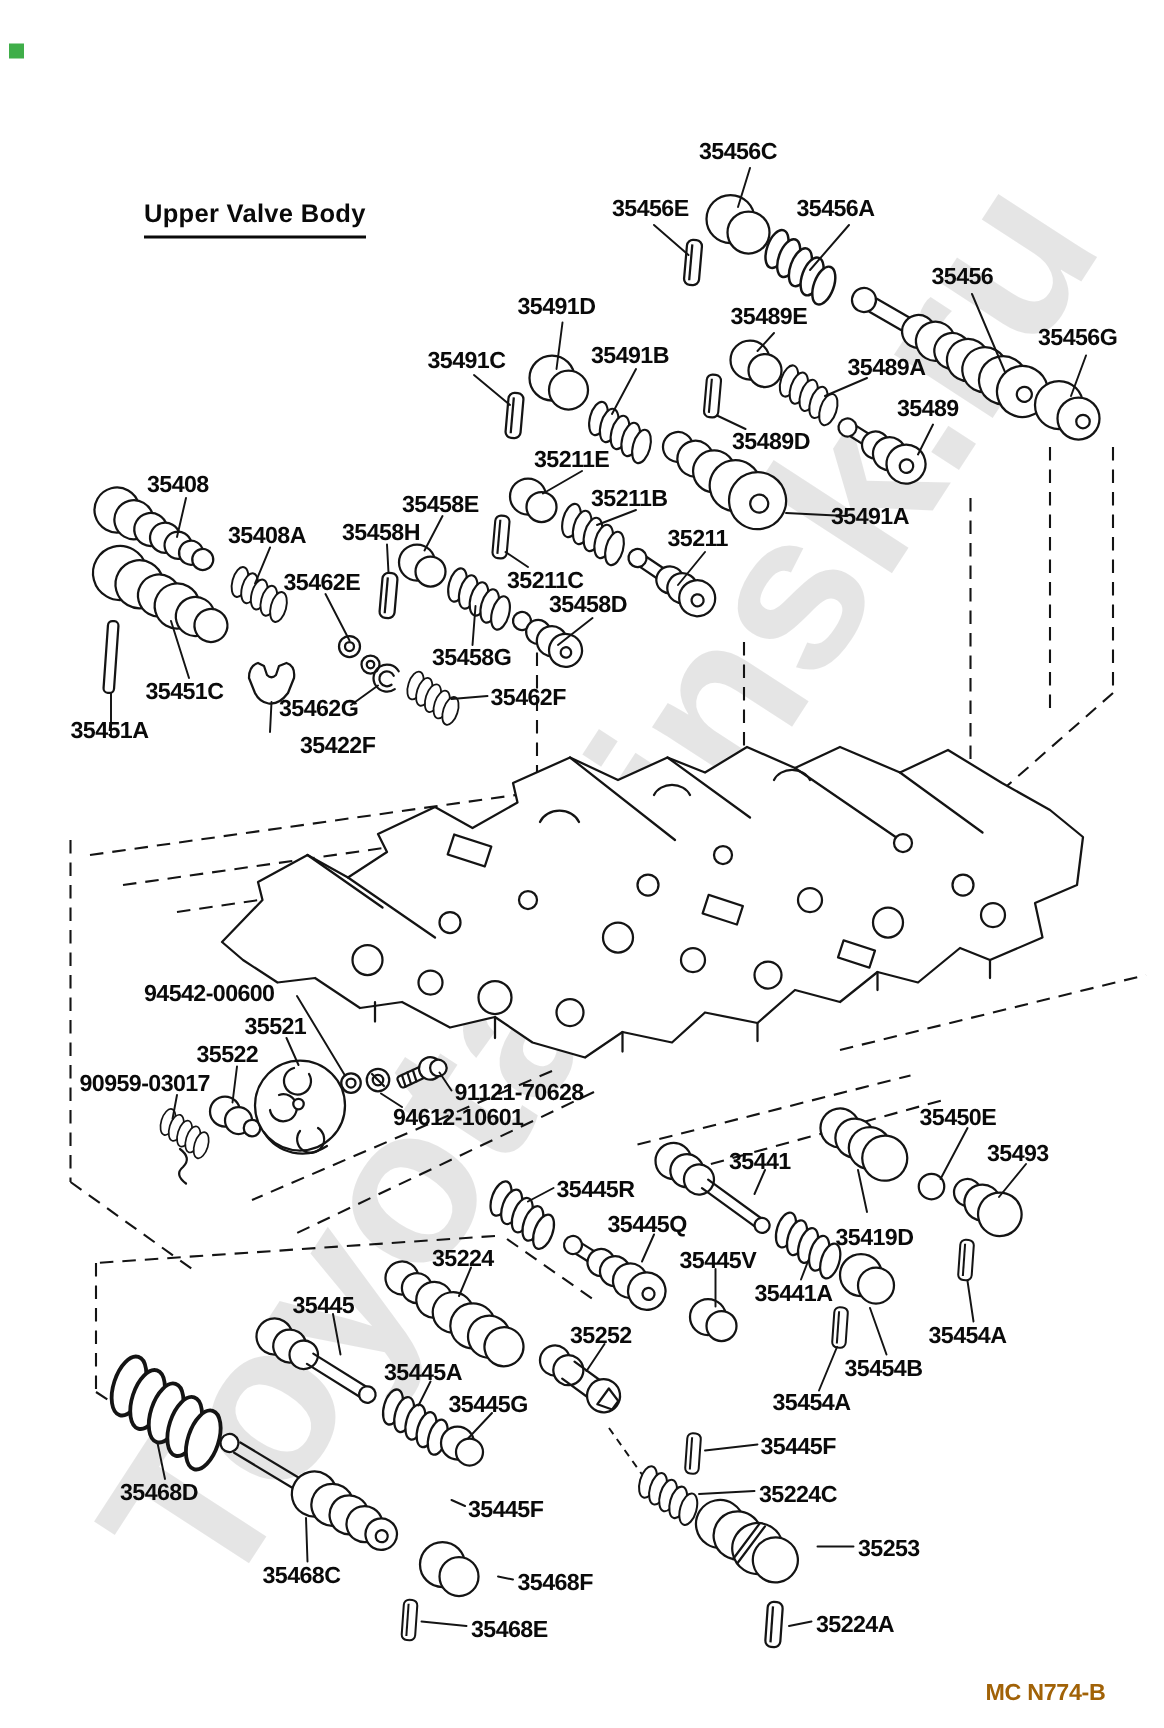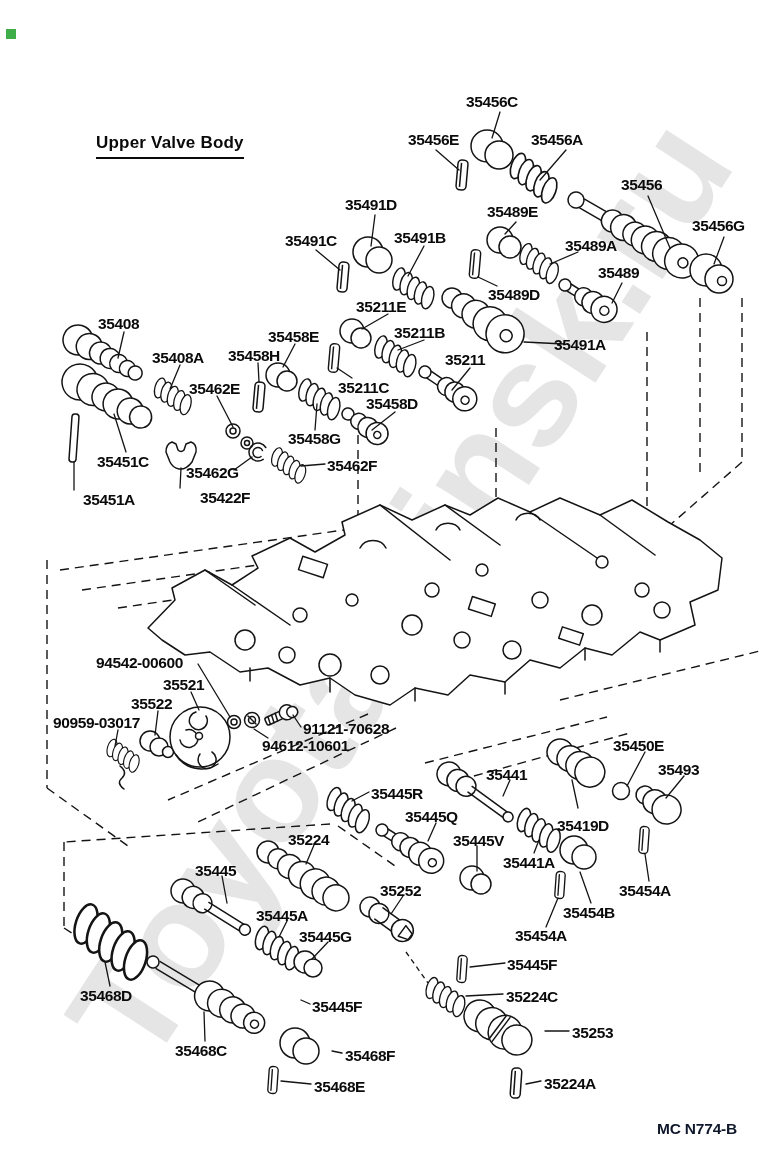--- a/index.html
+++ b/index.html
@@ -14,21 +14,21 @@
     font-family:"Liberation Sans", sans-serif;
     text-align:center;
   }
   #page-title{
     position:absolute;left:96px;top:133px;font-size:17px;font-weight:700;
     color:#0a0a0a;border-bottom:2.5px solid #0a0a0a;padding-bottom:4px;
     letter-spacing:0.2px;white-space:nowrap;
   }
   #drawing-code{
     position:absolute;left:657px;top:1120px;font-size:15.5px;font-weight:700;
-    color:#0f172a;letter-spacing:-0.2px;white-space:nowrap;
+    color:#a16207;letter-spacing:-0.2px;white-space:nowrap;
   }
   #watermark{
     position:absolute;left:400px;top:590px;font-size:148px;font-weight:700;
     color:rgba(0,0,0,0.10);transform:translate(-50%,-50%) rotate(-57deg);
     white-space:nowrap;pointer-events:none;
   }
   #corner-marker{
     position:absolute;left:6px;top:29px;width:10px;height:10px;background:#3fae49;
   }
   svg .ln{fill:none;stroke:#141414;stroke-width:1.5;stroke-linejoin:round;stroke-linecap:round;}
@@ -442,21 +442,21 @@
       <div class="part-label" style="left: 228px; top: 348px;">35458H</div>
       <div class="part-label" style="left: 152px; top: 350px;">35408A</div>
       <div class="part-label" style="left: 189px; top: 381px;">35462E</div>
       <div class="part-label" style="left: 338px; top: 380px;">35211C</div>
       <div class="part-label" style="left: 445px; top: 352px;">35211</div>
       <div class="part-label" style="left: 366px; top: 396px;">35458D</div>
       <div class="part-label" style="left: 288px; top: 431px;">35458G</div>
       <div class="part-label" style="left: 327px; top: 458px;">35462F</div>
       <div class="part-label" style="left: 97px; top: 454px;">35451C</div>
       <div class="part-label" style="left: 186px; top: 465px;">35462G</div>
-      <div class="part-label" style="left: 47px; top: 492px; margin-left: 36px;">35451A</div>
+      <div class="part-label" style="left: 47px; top: 480px;">35451A</div>
       <div class="part-label" style="left: 170px; top: 490px; margin-left: 30px;">35422F</div>
       <div class="part-label" style="left: 96px; top: 655px;">94542-00600</div>
       <div class="part-label" style="left: 163px; top: 677px;">35521</div>
       <div class="part-label" style="left: 131px; top: 696px;">35522</div>
       <div class="part-label" style="left: 53px; top: 715px;">90959-03017</div>
       <div class="part-label" style="left: 303px; top: 721px;">91121-70628</div>
       <div class="part-label" style="left: 262px; top: 738px;">94612-10601</div>
       <div class="part-label" style="left: 613px; top: 738px;">35450E</div>
       <div class="part-label" style="left: 486px; top: 767px;">35441</div>
       <div class="part-label" style="left: 658px; top: 762px;">35493</div>

